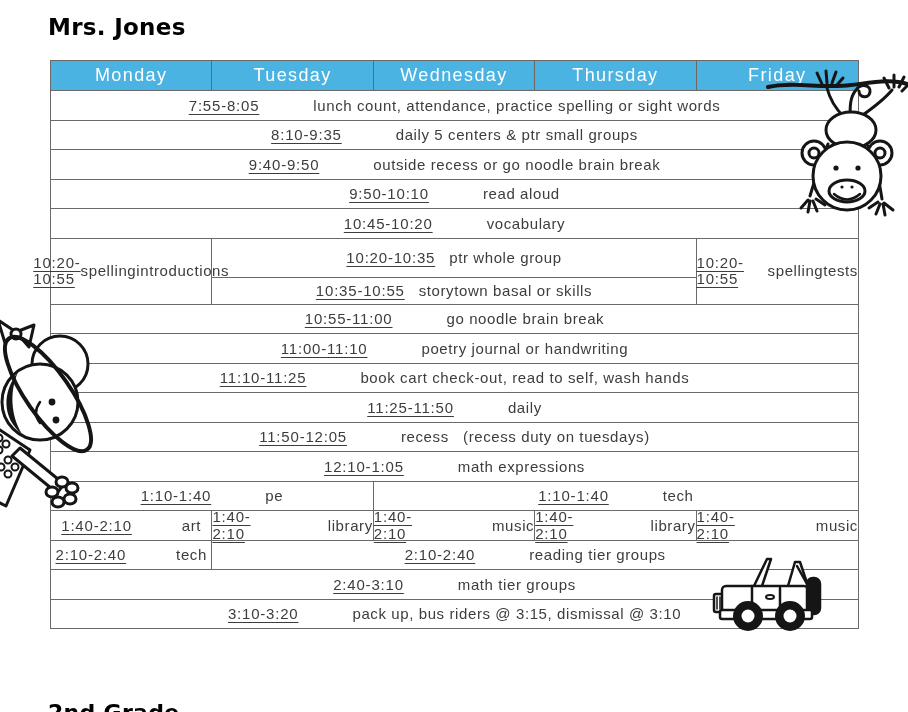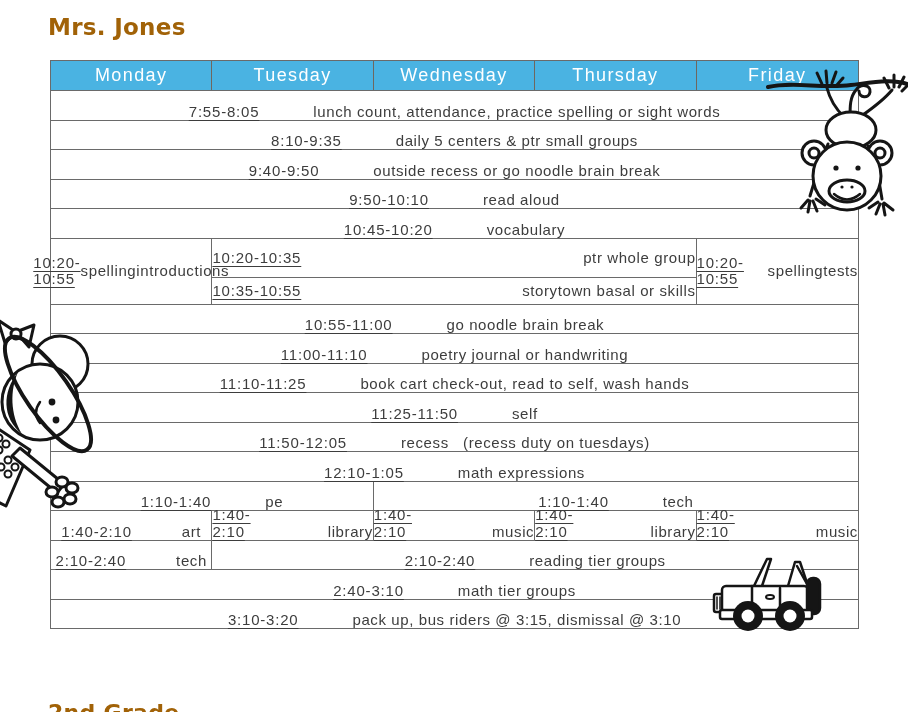--- a/index.html
+++ b/index.html
@@ -1,43 +1,43 @@
 <!DOCTYPE html>
 <html><head>
 <meta charset="utf-8">
 <style>
   html,body{margin:0;padding:0;background:#fff;}
   .page{position:relative;width:908px;height:712px;background:#ffffff;overflow:hidden;
         font-family:"Liberation Sans",sans-serif;color:#3d3d3d;}
   .big-label{position:absolute;left:48px;font-family:"DejaVu Sans",sans-serif;
-             font-weight:bold;color:#a16207;letter-spacing:.3px;}
+             font-weight:bold;color:#000000;letter-spacing:.3px;}
   .title{top:14px;font-size:23px;}
   .footer{top:700px;font-size:22px;text-align:right;}
 
   .sched{position:absolute;left:50px;top:60px;width:807px;
          border:1px solid #6a6a6a;font-size:15px;background:transparent;}
   .hrow{display:flex;height:29px;background:#4ab3e2;}
   .hcell{width:20%;display:flex;align-items:center;justify-content:center;
          color:#ffffff;font-size:18px;letter-spacing:1.4px;
          border-right:1px solid #6f675e;box-sizing:border-box;}
   .hcell:last-child{border-right:none;}
   .trow{display:flex;height:29.5px;border-top:1px solid #6a6a6a;box-sizing:border-box;}
-  .cell{display:flex;align-items:flex-end;justify-content:center;
+  .cell{display:flex;align-items:center;justify-content:center;
         box-sizing:border-box;white-space:pre-wrap;gap:40px;}
   .bR{border-right:1px solid #6a6a6a;}
   .w1{width:20%;}.w2{width:40%;}.w3{width:60%;}.w4{width:80%;}.w5{width:100%;}
   .time{text-decoration:underline;text-underline-offset:3px;text-decoration-thickness:1px;
         margin-right:14px;letter-spacing:.8px;}
   .act{letter-spacing:.6px;}
   .block{display:flex;height:66px;border-top:1px solid #6a6a6a;box-sizing:border-box;}
   .side{width:20%;display:flex;flex-direction:row;align-items:center;justify-content:center;
         line-height:16px;box-sizing:border-box;}
   .side .time{margin-right:0;}
   .mid{width:60%;display:flex;flex-direction:column;box-sizing:border-box;}
-  .mrow{height:33px;display:flex;align-items:center;justify-content:space-between;box-sizing:border-box;margin-top:6px;}
+  .mrow{height:33px;display:flex;align-items:center;justify-content:center;box-sizing:border-box;margin-top:6px;}
   .mrow + .mrow{border-top:1px solid #6a6a6a;}
 
   .clip{position:absolute;pointer-events:none;}
   .clip svg{display:block;width:100%;height:100%;}
   .monkey{left:766px;top:60px;width:142px;height:165px;}
   .girl{left:-6px;top:298px;width:130px;height:215px;}
   .jeep{left:712px;top:552px;width:110px;height:84px;}
 </style>
 </head>
 <body>
@@ -98,21 +98,21 @@
     <div class="trow">
       <div class="cell w5"><span class="time">10:55-11:00</span><span class="act">go noodle brain break</span></div>
     </div>
     <div class="trow">
       <div class="cell w5"><span class="time">11:00-11:10</span><span class="act">poetry journal or handwriting</span></div>
     </div>
     <div class="trow">
       <div class="cell w5"><span class="time">11:10-11:25</span><span class="act">book cart check-out, read to self, wash hands</span></div>
     </div>
     <div class="trow">
-      <div class="cell w5"><span class="time">11:25-11:50</span><span class="act">self</span></div>
+      <div class="cell w5"><span class="time">11:25-11:50</span><span class="act">daily</span></div>
     </div>
     <div class="trow">
       <div class="cell w5"><span class="time">11:50-12:05</span><span class="act">recess   (recess duty on tuesdays)</span></div>
     </div>
     <div class="trow">
       <div class="cell w5"><span class="time">12:10-1:05</span><span class="act">math expressions</span></div>
     </div>
 
     <div class="trow">
       <div class="cell w2 bR"><span class="time">1:10-1:40</span><span class="act">pe</span></div>

